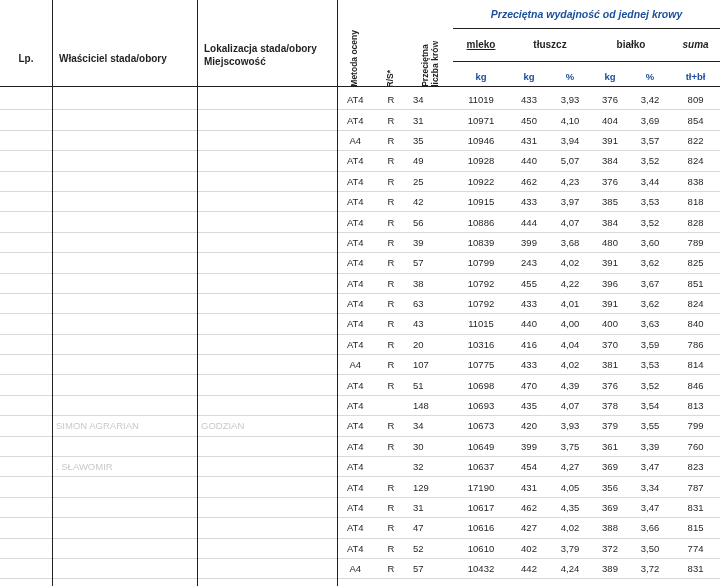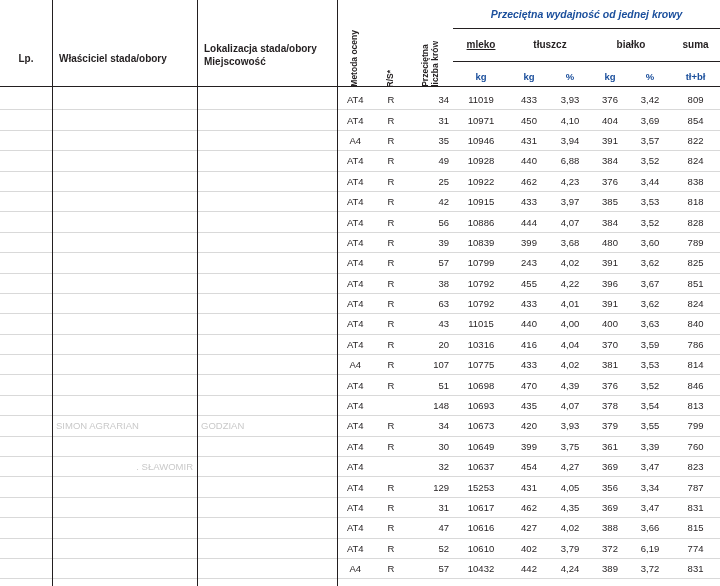--- a/index.html
+++ b/index.html
@@ -80,21 +80,21 @@
   
   td.cell {
     font-size: 9.5px;
     height: 19.4px;
     padding: 0 4px;
     vertical-align: middle;
     white-space: nowrap;
     overflow: hidden;
   }
   .c-center { text-align: center; }
-  .c-right { text-align: right; }
+  .c-right { text-align: left; }
   .c-left { text-align: left; }
   .faded {
     color: #c9c9c9;
   }
   .sep-row td {
     border-bottom: 1px solid #d9d9d9;
   }
   .hdr-span-line {
     border-bottom: 1px solid #231f20;
   }
@@ -151,21 +151,21 @@
             <span class="rot"><span>Przeciętna</span><br><span>liczba krów</span></span>
           </div>
         </td>
         <td colspan="6" class="hdr-blue hdr-span-line" style="height:26px;font-style:italic;">Przeciętna wydajność od jednej krowy</td>
       </tr>
 
       <tr>
         <td class="hdr-dark-c line-bottom" style="height:30px;text-decoration:underline;">mleko</td>
         <td class="hdr-dark-c line-bottom" colspan="2" style="height:30px;">tłuszcz</td>
         <td class="hdr-dark-c line-bottom" colspan="2" style="height:30px;">białko</td>
-        <td class="hdr-dark-c line-bottom" style="height:30px;">suma</td>
+        <td class="hdr-dark-c line-bottom" style="height:30px;font-style:italic;">suma</td>
       </tr>
 
       <tr>
         <td class="hdr-unit" style="height:26px;">kg</td>
         <td class="hdr-unit" style="height:26px;">kg</td>
         <td class="hdr-unit" style="height:26px;">%</td>
         <td class="hdr-unit" style="height:26px;">kg</td>
         <td class="hdr-unit" style="height:26px;">%</td>
         <td class="hdr-unit" style="height:26px;">tł+bł</td>
       </tr>
@@ -216,21 +216,21 @@
         </tr>
         <tr class="sep-row">
           <td class="cell c-center faded"></td>
           <td class="cell c-left faded"></td>
           <td class="cell c-left faded"></td>
           <td class="cell c-center" style="border-left: 1px solid rgb(35, 31, 32);">AT4</td>
           <td class="cell c-center">R</td>
           <td class="cell c-right">49</td>
           <td class="cell c-center">10928</td>
           <td class="cell c-center">440</td>
-          <td class="cell c-center">6,88</td>
+          <td class="cell c-center">5,07</td>
           <td class="cell c-center">384</td>
           <td class="cell c-center">3,52</td>
           <td class="cell c-center">824</td>
         </tr>
         <tr class="sep-row">
           <td class="cell c-center faded"></td>
           <td class="cell c-left faded"></td>
           <td class="cell c-left faded"></td>
           <td class="cell c-center" style="border-left: 1px solid rgb(35, 31, 32);">AT4</td>
           <td class="cell c-center">R</td>
@@ -419,40 +419,40 @@
           <td class="cell c-right">30</td>
           <td class="cell c-center">10649</td>
           <td class="cell c-center">399</td>
           <td class="cell c-center">3,75</td>
           <td class="cell c-center">361</td>
           <td class="cell c-center">3,39</td>
           <td class="cell c-center">760</td>
         </tr>
         <tr class="sep-row">
           <td class="cell c-center faded"></td>
-          <td class="cell c-left faded" style="text-align: right;">. SŁAWOMIR</td>
+          <td class="cell c-left faded" style="text-align: left;">. SŁAWOMIR</td>
           <td class="cell c-left faded"></td>
           <td class="cell c-center" style="border-left: 1px solid rgb(35, 31, 32);">AT4</td>
           <td class="cell c-center"></td>
           <td class="cell c-right">32</td>
           <td class="cell c-center">10637</td>
           <td class="cell c-center">454</td>
           <td class="cell c-center">4,27</td>
           <td class="cell c-center">369</td>
           <td class="cell c-center">3,47</td>
           <td class="cell c-center">823</td>
         </tr>
         <tr class="sep-row">
           <td class="cell c-center faded"></td>
           <td class="cell c-left faded"></td>
           <td class="cell c-left faded"></td>
           <td class="cell c-center" style="border-left: 1px solid rgb(35, 31, 32);">AT4</td>
           <td class="cell c-center">R</td>
           <td class="cell c-right">129</td>
-          <td class="cell c-center">15253</td>
+          <td class="cell c-center">17190</td>
           <td class="cell c-center">431</td>
           <td class="cell c-center">4,05</td>
           <td class="cell c-center">356</td>
           <td class="cell c-center">3,34</td>
           <td class="cell c-center">787</td>
         </tr>
         <tr class="sep-row">
           <td class="cell c-center faded"></td>
           <td class="cell c-left faded"></td>
           <td class="cell c-left faded"></td>
@@ -484,21 +484,21 @@
           <td class="cell c-center faded"></td>
           <td class="cell c-left faded"></td>
           <td class="cell c-left faded"></td>
           <td class="cell c-center" style="border-left: 1px solid rgb(35, 31, 32);">AT4</td>
           <td class="cell c-center">R</td>
           <td class="cell c-right">52</td>
           <td class="cell c-center">10610</td>
           <td class="cell c-center">402</td>
           <td class="cell c-center">3,79</td>
           <td class="cell c-center">372</td>
-          <td class="cell c-center">6,19</td>
+          <td class="cell c-center">3,50</td>
           <td class="cell c-center">774</td>
         </tr>
         <tr class="sep-row">
           <td class="cell c-center faded"></td>
           <td class="cell c-left faded"></td>
           <td class="cell c-left faded"></td>
           <td class="cell c-center" style="border-left: 1px solid rgb(35, 31, 32);">A4</td>
           <td class="cell c-center">R</td>
           <td class="cell c-right">57</td>
           <td class="cell c-center">10432</td>

